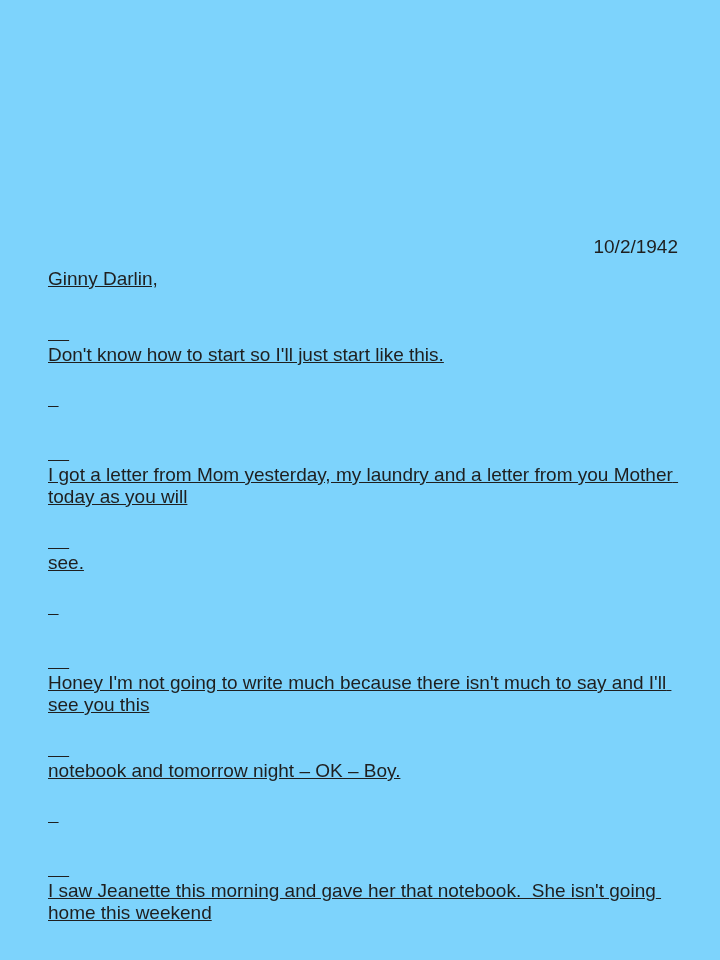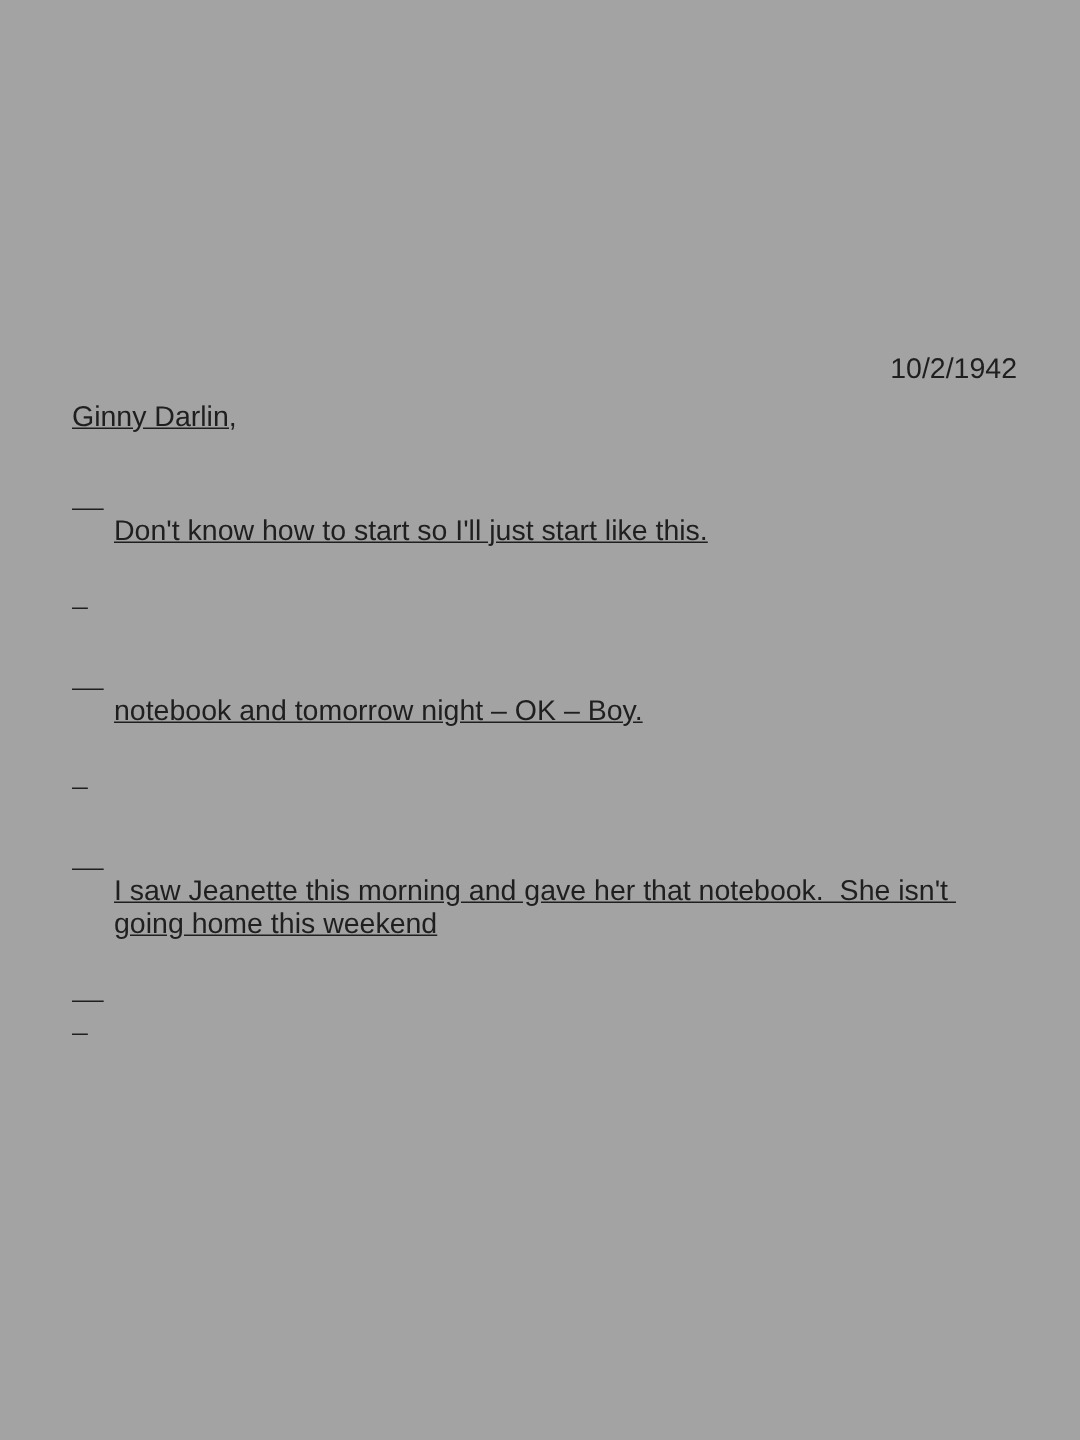--- a/index.html
+++ b/index.html
@@ -10,56 +10,60 @@
     width: 720px;
     height: 960px;
     background: #ffffff;
     font-family: "Liberation Sans", sans-serif;
     overflow: hidden;
   }
   .page {
     box-sizing: border-box;
     width: 720px;
     height: 960px;
-    background: #a3a3a3;
+    background: #7dd3fc;
     padding: 236px 42px 0 48px;
     color: #1f1f1f;
     font-size: 19px;
     line-height: 22px;
   }
   .date-line {
     text-align: right;
     margin: 0 0 10px 0;
     white-space: pre-wrap;
   }
   .para {
     margin: 0 0 10px 0;
     white-space: pre-wrap;
     text-decoration: underline;
   }
   .para .line {
     display: block;
-    margin-left: 28px;
   }
 </style>
 </head>
 <body>
 
 <div class="page">
 
   <p class="date-line">10/2/1942</p>
 
   <p class="para">Ginny Darlin,</p>
 
   <p class="para">
     <span class="line">Don't know how to start so I'll just start like this.</span>
   </p>
 
+  <p class="para">
+    <span class="line">I got a letter from Mom yesterday, my laundry and a letter from you Mother today as you will</span>
+    <span class="line">see.</span>
+  </p>
 
   <p class="para">
+    <span class="line">Honey I'm not going to write much because there isn't much to say and I'll see you this</span>
     <span class="line">notebook and tomorrow night – OK – Boy.</span>
   </p>
 
   <p class="para">
     <span class="line">I saw Jeanette this morning and gave her that notebook.  She isn't going home this weekend</span>
     
   </p>
 
 </div>
 

